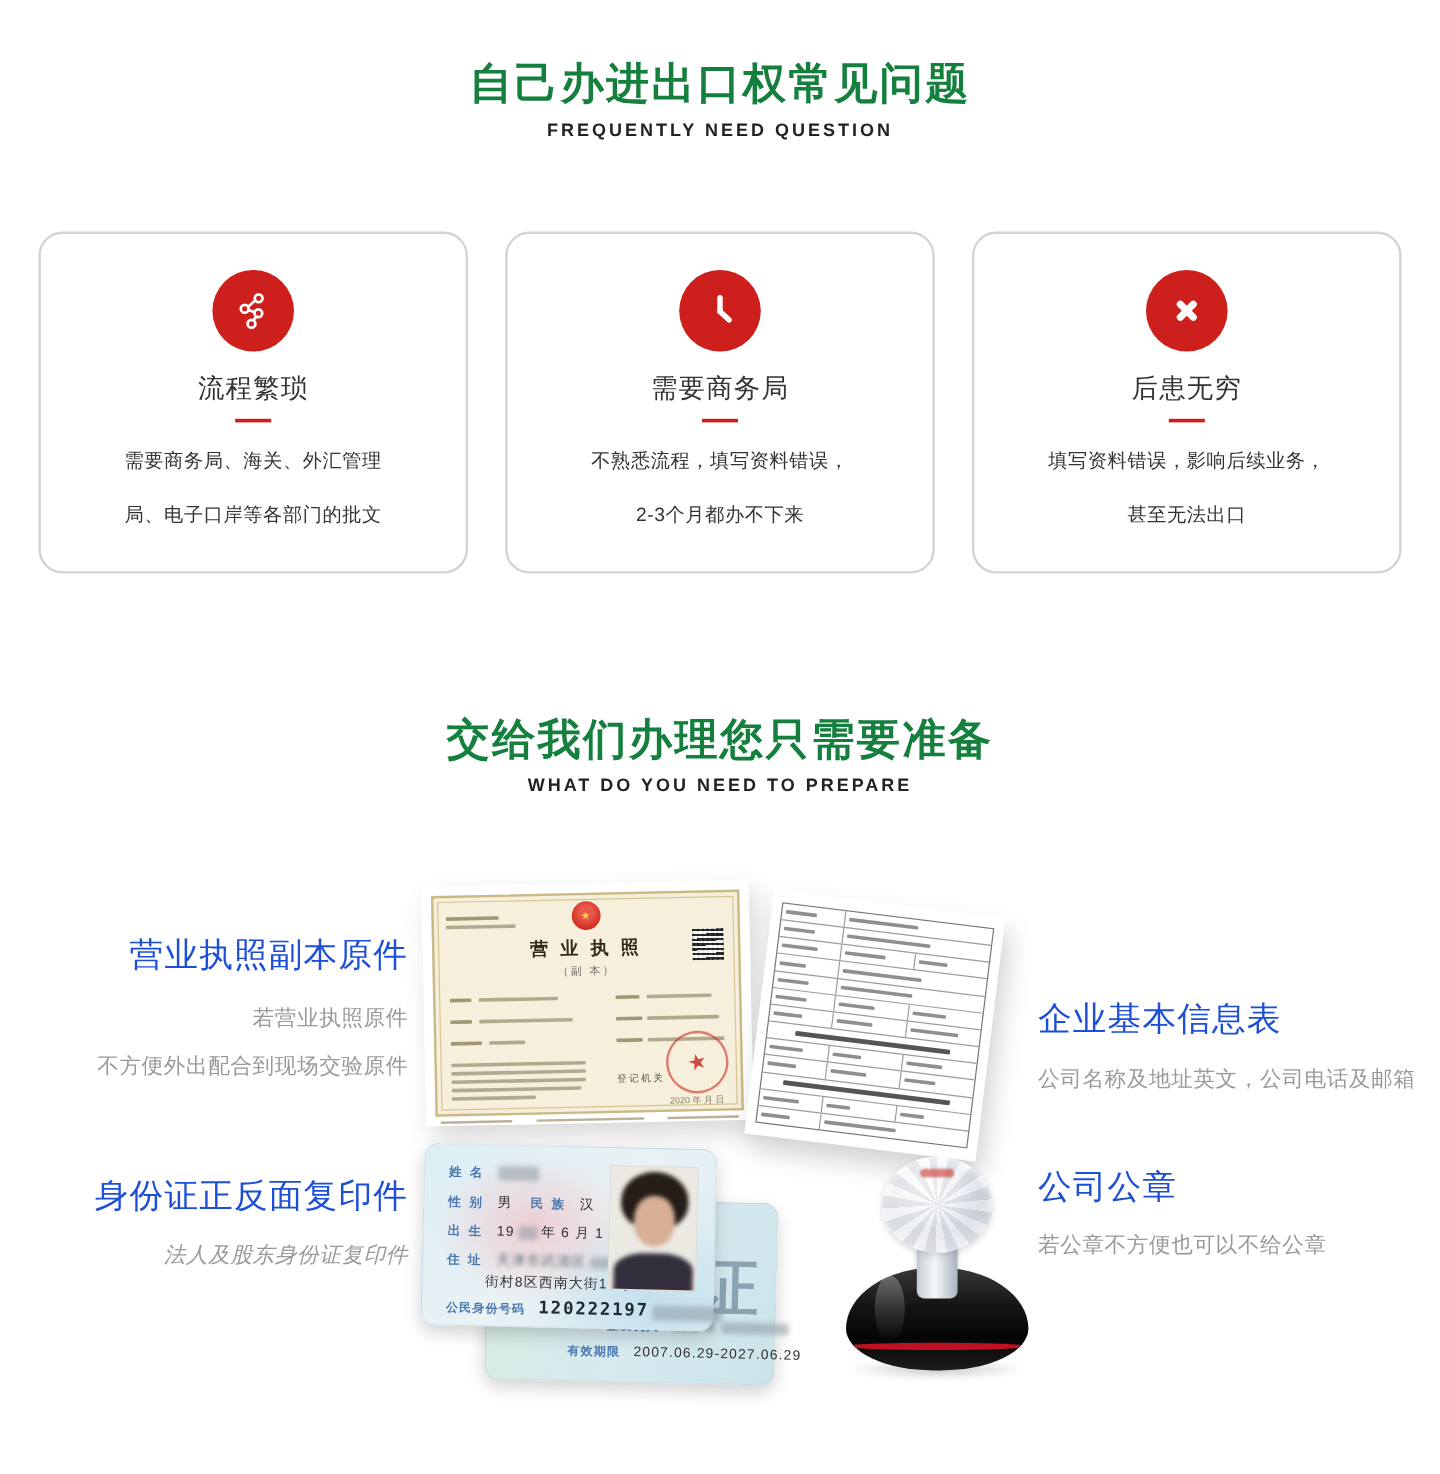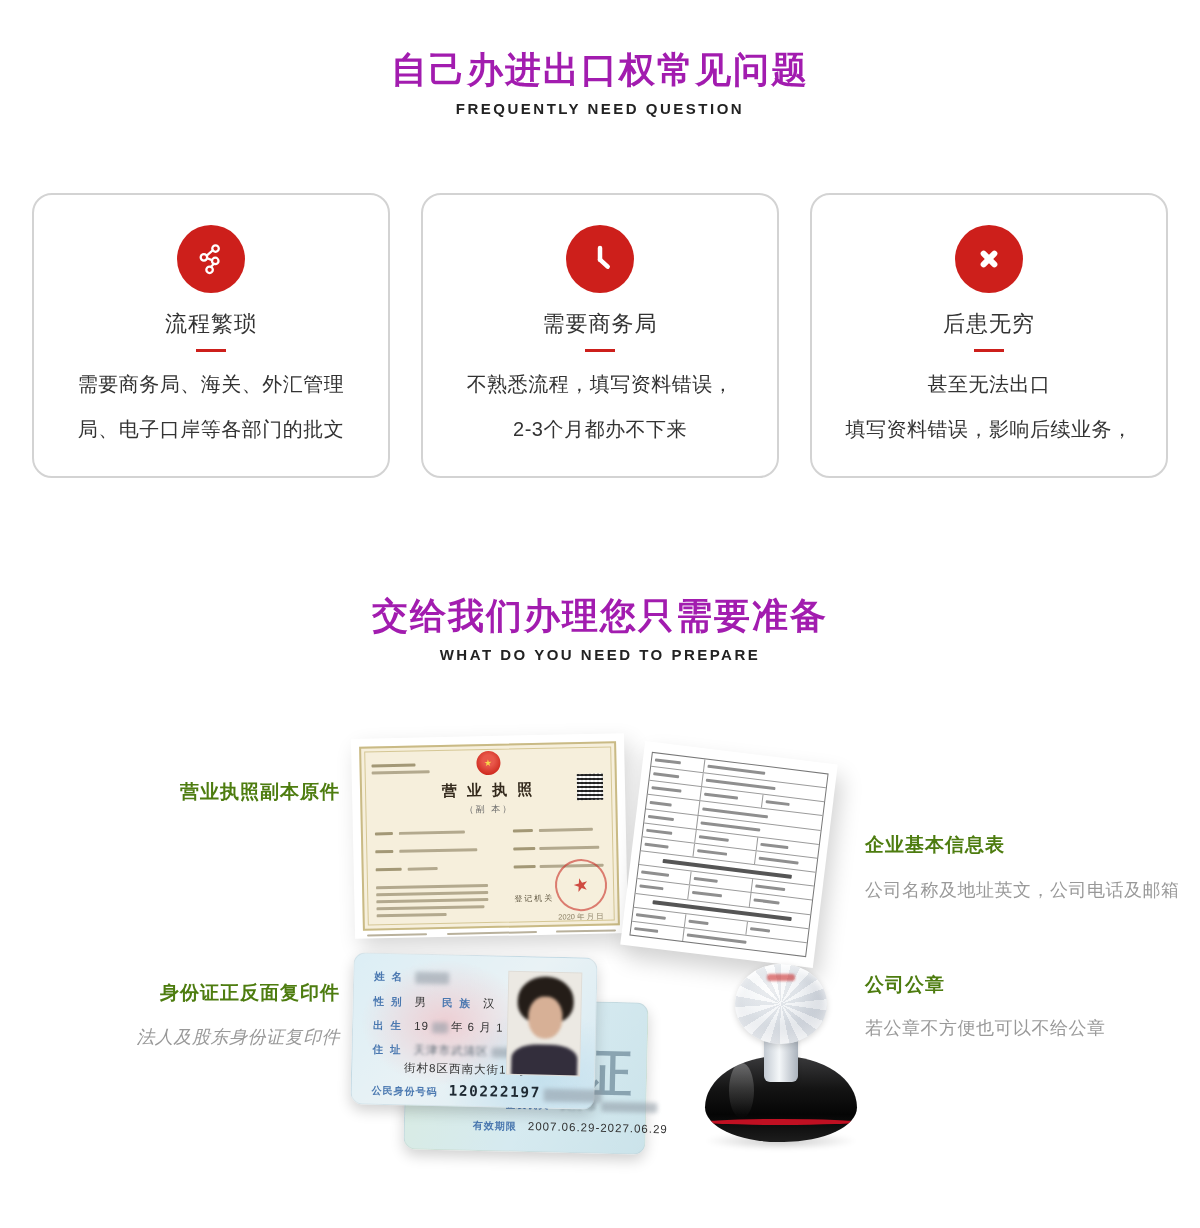--- a/index.html
+++ b/index.html
@@ -1,39 +1,39 @@
 <!DOCTYPE html>
 <html><head>
 <meta charset="utf-8">
 <style>
   * { margin:0; padding:0; box-sizing:border-box; }
   body { background:#ffffff; font-family:"Liberation Sans", sans-serif; }
   .page { position:relative; width:1200px; height:1228px; background:#ffffff; overflow:hidden; margin:0 auto; }
 
   
-  .sec-title { text-align:center; font-size:36px; font-weight:bold; color:#a21caf; letter-spacing:2px; line-height:1; }
+  .sec-title { text-align:center; font-size:36px; font-weight:bold; color:#15803d; letter-spacing:2px; line-height:1; }
   .sec-sub   { text-align:center; font-size:15px; font-weight:bold; color:#222; letter-spacing:2.5px; margin-top:13px; line-height:1; }
 
   
   .faq-section { padding-top:52px; }
   .cards-row { display:flex; justify-content:center; gap:31px; margin-top:77px; }
   .pain-card { width:358px; height:285px; background:#fff; border:2px solid #d3d3d3; border-radius:20px; text-align:center; }
   .icon-circle { width:68px; height:68px; border-radius:50%; background:#cd1f1b; margin:30px auto 0; display:flex; align-items:center; justify-content:center; }
   .card-title { margin-top:20px; font-size:22px; color:#333; letter-spacing:1px; line-height:1; }
   .card-underline { width:30px; height:3px; background:#cd1f1b; margin:14px auto 0; }
-  .card-text { margin-top:10px; font-size:20px; color:#333; line-height:45px; letter-spacing:0.5px; }
+  .card-text { margin-top:10px; font-size:16px; color:#333; line-height:45px; letter-spacing:0.5px; }
 
   
   .prepare-section { padding-top:120px; }
   .prepare-canvas { position:absolute; left:0; top:0; width:1200px; height:1228px; }
 
   .ptext { position:absolute; }
   .ptext.right { text-align:right; width:320px; }
   .ptext.left  { text-align:left;  width:340px; }
-  .ptitle { font-size:19px; font-weight:bold; color:#4d7c0f; letter-spacing:1px; line-height:1; }
+  .ptitle { font-size:28px; font-weight:normal; color:#1d4ed8; letter-spacing:1px; line-height:1; }
   .pdesc  { margin-top:18px; font-size:18px; color:#999; line-height:40px; letter-spacing:0.5px; }
 
   
   .license { position:absolute; left:353px; top:736px; width:273px; height:200px; background:#fff;
              box-shadow:6px 10px 22px rgba(0,0,0,.16); transform:rotate(-1.2deg); }
   .cert { position:absolute; inset:8px; background:#f6efdc; border:2px solid #c9ba85; }
   .cert::before { content:""; position:absolute; inset:3px; border:1px solid #d5c795; }
   .emblem { position:absolute; left:50%; top:5px; margin-left:-12px; width:24px; height:24px; border-radius:50%;
             background:radial-gradient(circle at 50% 40%, #e8574a 0 30%, #cf2a1f 75%); display:flex; align-items:center; justify-content:center;
             color:#f7d74a; font-size:9px; line-height:1; }
@@ -162,37 +162,41 @@
       <div class="pain-card">
         <div class="icon-circle">
           <svg width="34" height="34" viewBox="0 0 24 24" fill="none" stroke="#ffffff" stroke-width="4.2" stroke-linecap="round">
             <line x1="8.2" y1="8.2" x2="15.8" y2="15.8"></line>
             <line x1="15.8" y1="8.2" x2="8.2" y2="15.8"></line>
           </svg>
         </div>
         <div class="card-title">后患无穷</div>
         <div class="card-underline"></div>
         <div class="card-text">
+          <div>填写资料错误，影响后续业务，</div>
           <div>甚至无法出口</div>
-          <div>填写资料错误，影响后续业务，</div>
         </div>
       </div>
 
     </div>
   </section>
 
   <section class="prepare-section">
     <h1 class="sec-title">交给我们办理您只需要准备</h1>
     <div class="sec-sub">WHAT DO YOU NEED TO PREPARE</div>
   </section>
 
   <div class="prepare-canvas">
 
     <div class="ptext right" style="right:860px; top:782px;">
       <div class="ptitle">营业执照副本原件</div>
+      <div class="pdesc">
+        <div>若营业执照原件</div>
+        <div>不方便外出配合到现场交验原件</div>
+      </div>
     </div>
 
     <div class="ptext left" style="left:865px; top:835px;">
       <div class="ptitle">企业基本信息表</div>
       <div class="pdesc" style="margin-top:16px;">
         <div>公司名称及地址英文，公司电话及邮箱</div>
       </div>
     </div>
 
     <div class="ptext right" style="right:860px; top:983px;">

